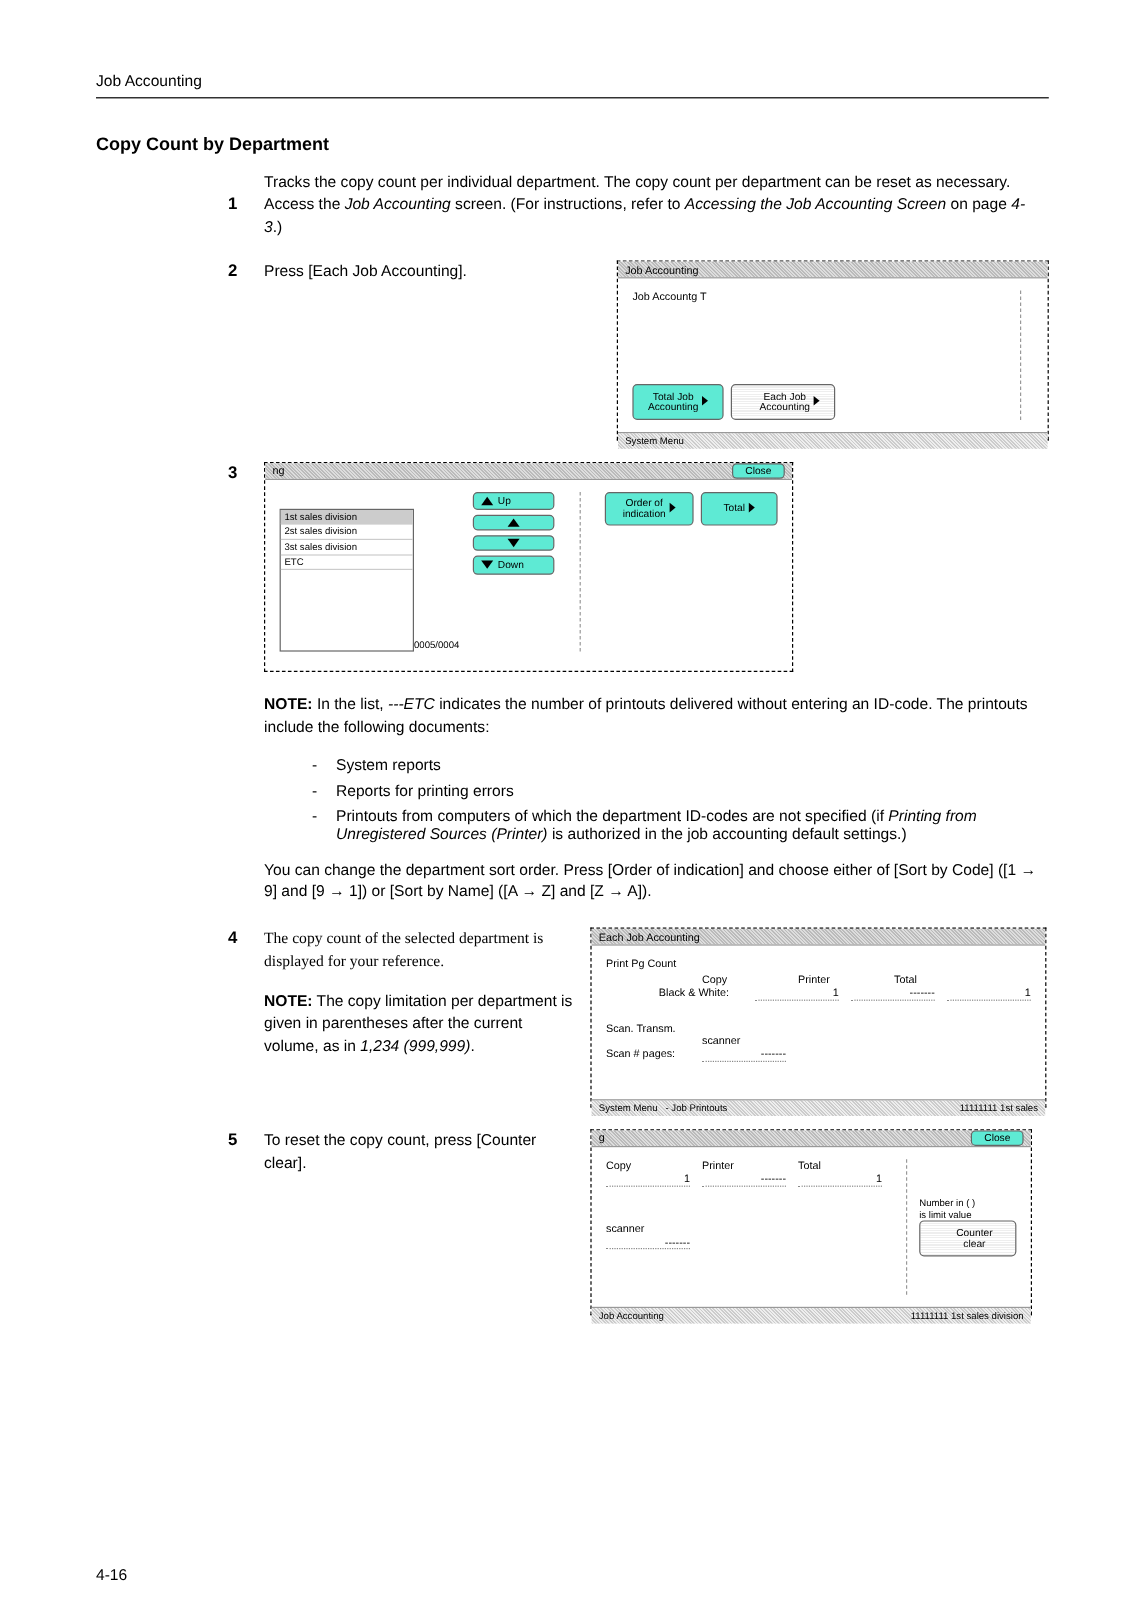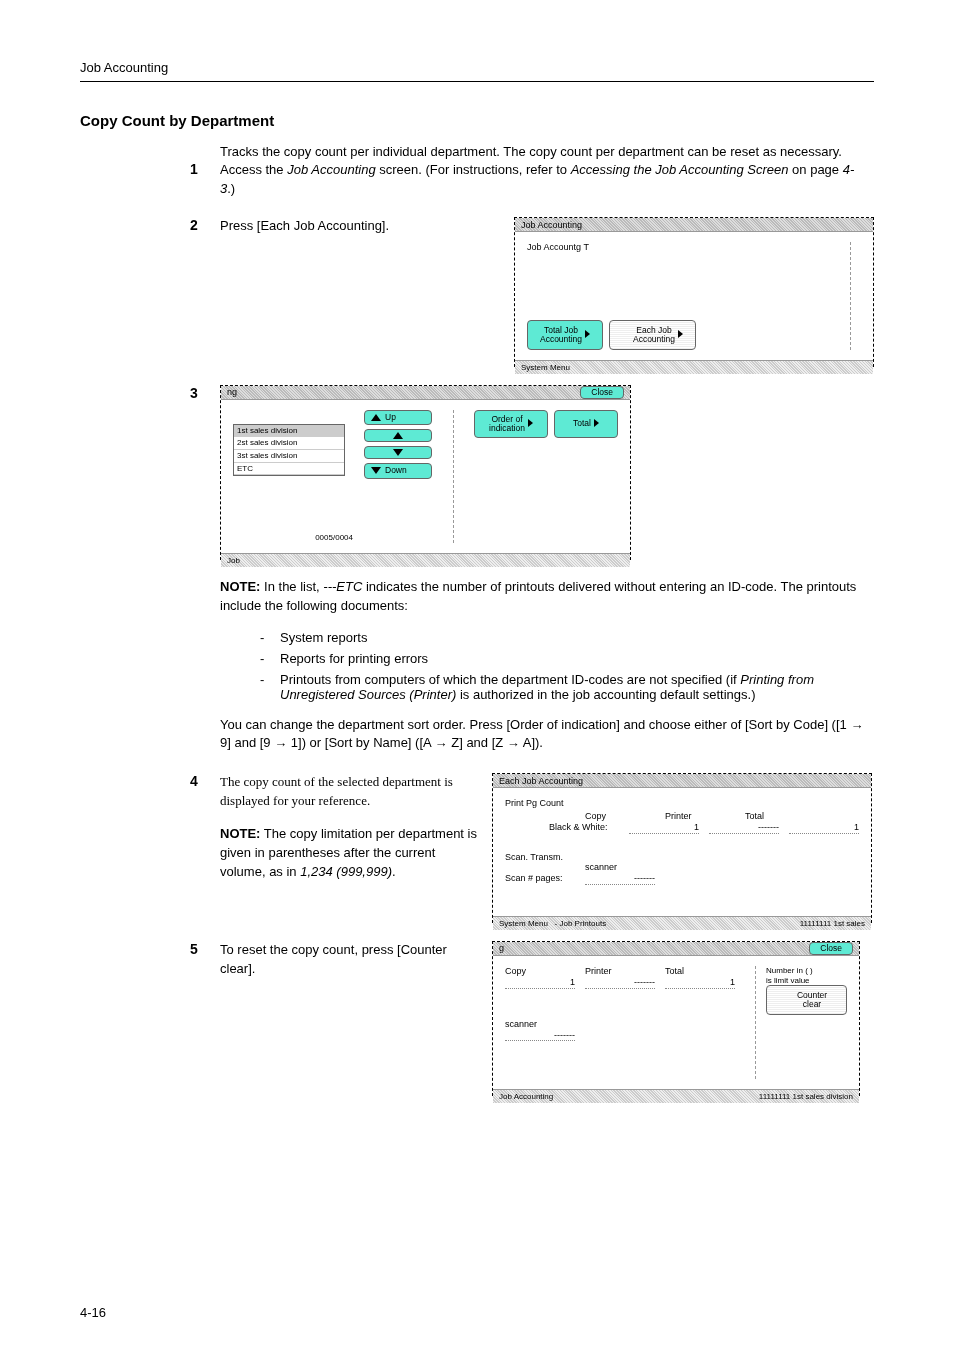--- a/index.html
+++ b/index.html
@@ -207,21 +207,21 @@
 
 <div class="step-row">
   <div class="step-num">3</div>
   <div class="step-fig">
     <div class="panel" style="height:175px;">
       <div class="titlebar" style="display:flex;justify-content:space-between;align-items:center;">
         <span>ng</span>
         <span class="btn" style="height:11px;padding:0 10px;">Close</span>
       </div>
       <div class="inner" style="display:flex; height:133px; gap:10px;">
-        <div style="flex:0 0 120px; display:flex; flex-direction:column; justify-content:center;">
+        <div style="flex:0 0 120px; display:flex; flex-direction:row; justify-content:center;">
           <div class="listbox" style="margin-top:14px;">
             <div class="sel">1st sales division</div>
             <div>2st sales division</div>
             <div>3st sales division</div>
             <div>ETC</div>
           </div>
           <div style="text-align:right;font-size:8px;margin-top:auto;">0005/0004</div>
         </div>
         <div style="flex:0 0 70px;display:flex;flex-direction:column;gap:4px;align-items:center;">
           <div class="btn" style="width:54px;justify-content:flex-start;gap:4px;">
@@ -242,23 +242,20 @@
         <div class="vdiv"></div>
         <div style="flex:1;display:flex;gap:6px;align-items:flex-start;">
           <div class="btn" style="width:60px;height:22px;white-space:pre-line;"><span>Order of
 indication</span><span class="arrow-r"></span></div>
           <div class="btn" style="width:50px;height:22px;">
               <span>Total</span>
               <span class="arrow-r"></span>
             </div>
         </div>
       </div>
-      <div class="footerbar">
-          <span>Job</span>
-        </div>
     </div>
   </div>
 </div>
 
 <div class="note-block">
   <span class="bold">NOTE:</span><span> In the list, </span><span class="italic">---ETC</span><span> indicates the number of printouts delivered without entering an ID-code. The printouts include the following documents:</span>
 </div>
 <ul class="dash" style="margin-left:180px;">
   <li>System reports</li>
   <li>Reports for printing errors</li>
@@ -333,21 +330,21 @@
             <div style="width:70px;text-align:right;" class="dotline">-------</div>
             <div style="width:10px;"></div>
             <div style="width:70px;text-align:right;" class="dotline">1</div>
           </div>
           <div style="margin-top:30px;">
             <div>scanner</div>
             <div style="width:70px;text-align:right;" class="dotline">-------</div>
           </div>
         </div>
         <div class="vdiv"></div>
-        <div style="flex:0 0 78px;display:flex;flex-direction:column;justify-content:flex-start;">
+        <div style="flex:0 0 78px;display:flex;flex-direction:column;justify-content:center;">
           <div style="font-size:8px;white-space:pre-line;">Number in ( )
 is limit value</div>
           <div class="btn hatched" style="width:56px;height:24px;white-space:pre-line;align-self:center;">Counter
 clear</div>
         </div>
       </div>
       <div class="footerbar">
         <span>Job Accounting</span>
         <span>11111111  1st sales division</span>
       </div>

